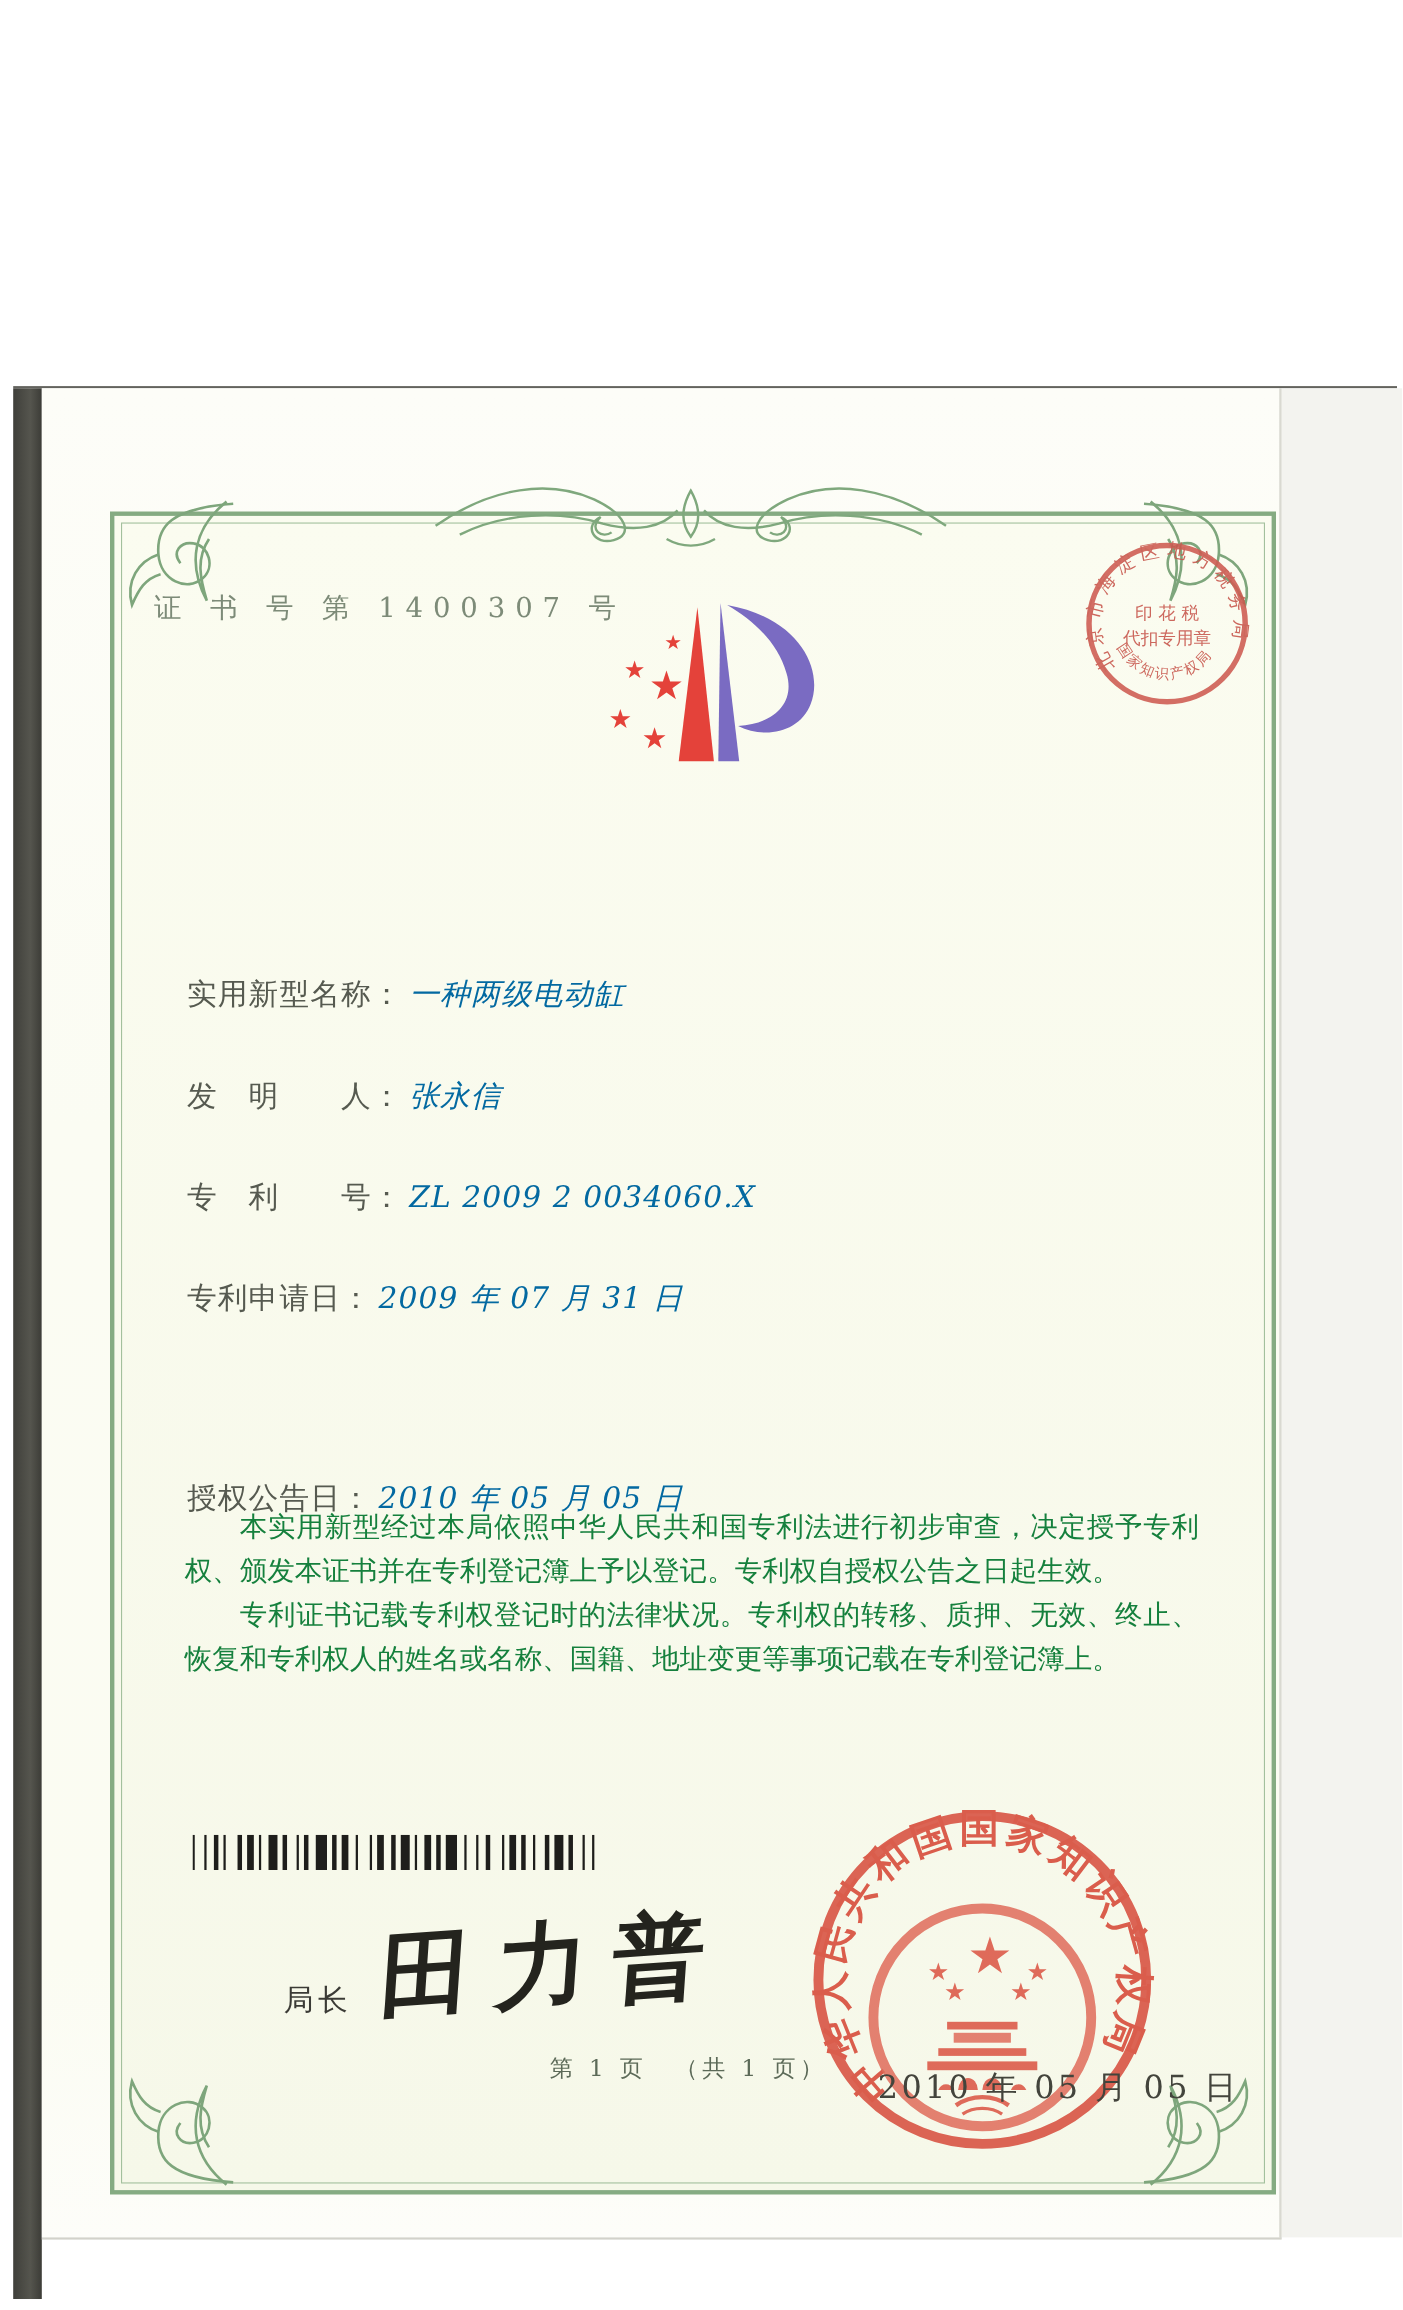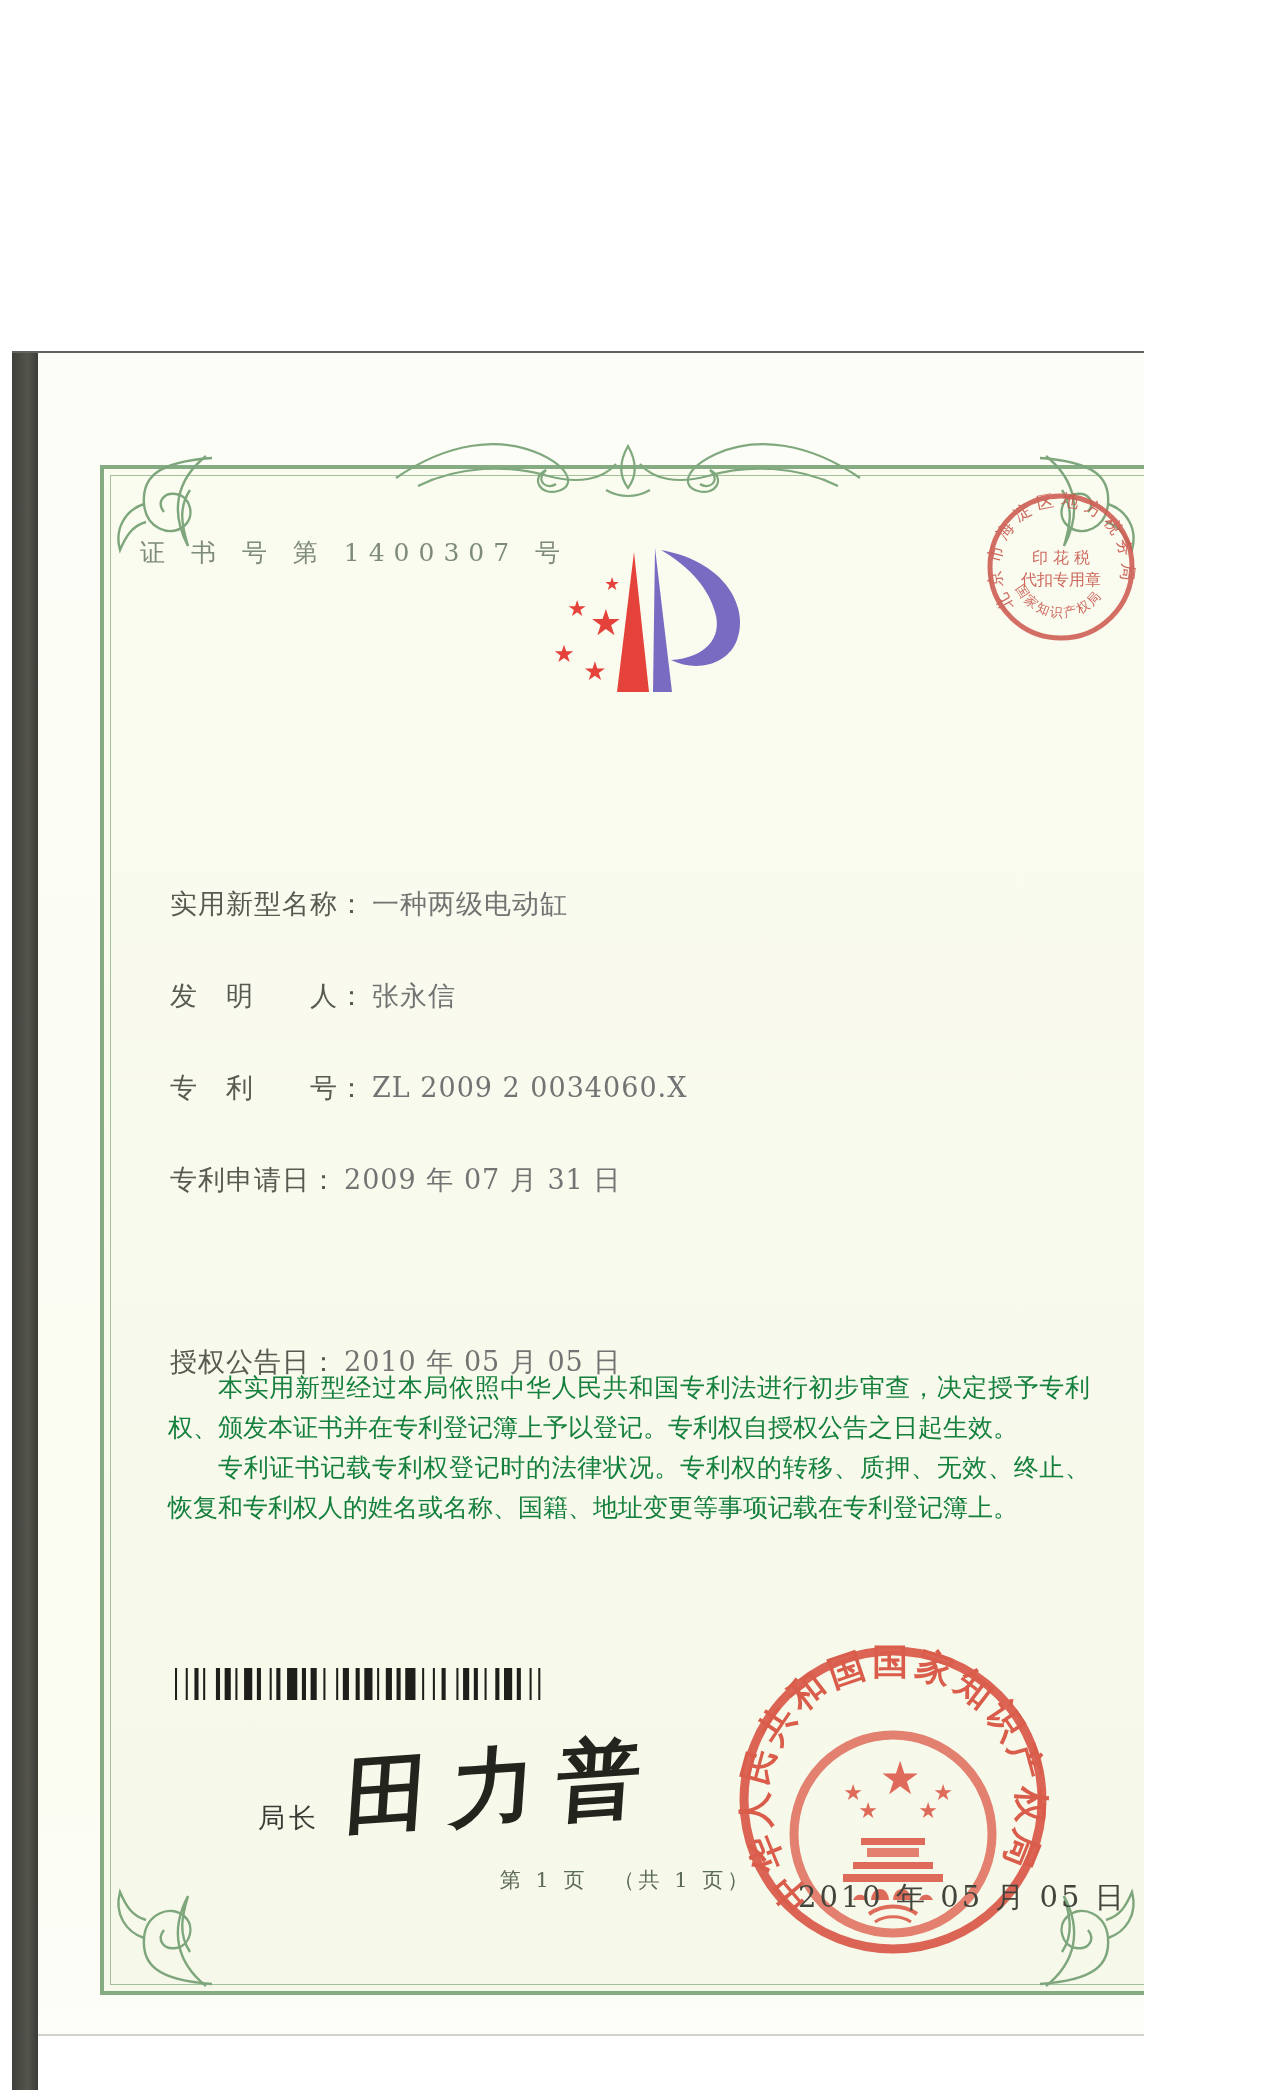--- a/index.html
+++ b/index.html
@@ -1,16 +1,16 @@
 <!DOCTYPE html>
 <html><head>
 <meta charset="utf-8">
 <style>
   html,body{margin:0;padding:0;background:#ffffff;}
-  .canvas{position:relative;width:1144px;height:2100px;background:#ffffff;overflow:hidden;
+  .canvas{position:relative;width:1275px;height:2100px;background:#ffffff;overflow:hidden;
           font-family:"DejaVu Serif","Liberation Serif",serif;}
   
   .scan-top-line{position:absolute;left:12px;top:351px;width:1258px;height:2px;background:#63635e;}
   .scan-strip{position:absolute;left:12px;top:353px;width:26px;height:1737px;
               background:linear-gradient(90deg,#3f3f3a,#55554e 60%,#3c3c37);}
   .right-band{position:absolute;left:1163px;top:353px;width:112px;height:1681px;background:#f3f3ef;}
   
   .paper{position:absolute;left:38px;top:353px;width:1125px;height:1681px;
          background:linear-gradient(180deg,#fdfdf8 0%,#fbfcf3 40%,#fbfcf2 85%,#fdfdf9 100%);
          border-right:2px solid #d9d9d1;border-bottom:2px solid #d2d2ca;}
@@ -19,21 +19,21 @@
          border:4px solid #85ab82;background:linear-gradient(180deg,#fbfcf0,#f6f8e9);}
   .frame-inner{position:absolute;left:6px;top:6px;right:6px;bottom:6px;border:1px solid #a3c09d;}
   .corner{position:absolute;width:130px;height:130px;}
   .garland{position:absolute;left:388px;top:420px;width:480px;height:90px;}
   
   .cert-no{position:absolute;left:140px;top:536px;font-size:25px;letter-spacing:9px;color:#7d8b78;}
   .logo{position:absolute;left:533px;top:540px;width:218px;height:168px;}
   .title{position:absolute;left:100px;top:716px;width:1052px;text-align:center;
          font-size:57px;font-weight:bold;letter-spacing:14px;color:#3e3e3b;}
   .field{position:absolute;left:170px;font-size:27px;color:#565a50;letter-spacing:1px;white-space:nowrap;}
-  .field .val{margin-left:6px;color:#737373;}
+  .field .val{margin-left:6px;color:#0369a1;font-style:italic;}
   .paras{position:absolute;left:168px;top:1368px;width:922px;font-size:25px;line-height:40px;
          color:#15803d;text-align:justify;}
   .paras p{margin:0;text-indent:2em;}
   .barcode{position:absolute;left:175px;top:1668px;width:388px;height:32px;}
   .sig-title{position:absolute;left:258px;top:1800px;font-size:27px;color:#3b3b36;letter-spacing:4px;}
   .sig-name{position:absolute;left:345px;top:1730px;font-size:84px;font-weight:bold;color:#24241e;
             letter-spacing:22px;transform:rotate(-4deg) skewX(-8deg);white-space:nowrap;}
   .big-seal{position:absolute;left:735px;top:1642px;width:316px;height:316px;opacity:.92;}
   .seal-date{position:absolute;left:798px;top:1878px;font-size:29px;color:#43443c;letter-spacing:3px;white-space:nowrap;}
   .tax-stamp{position:absolute;left:983px;top:489px;width:156px;height:156px;opacity:.9;}

